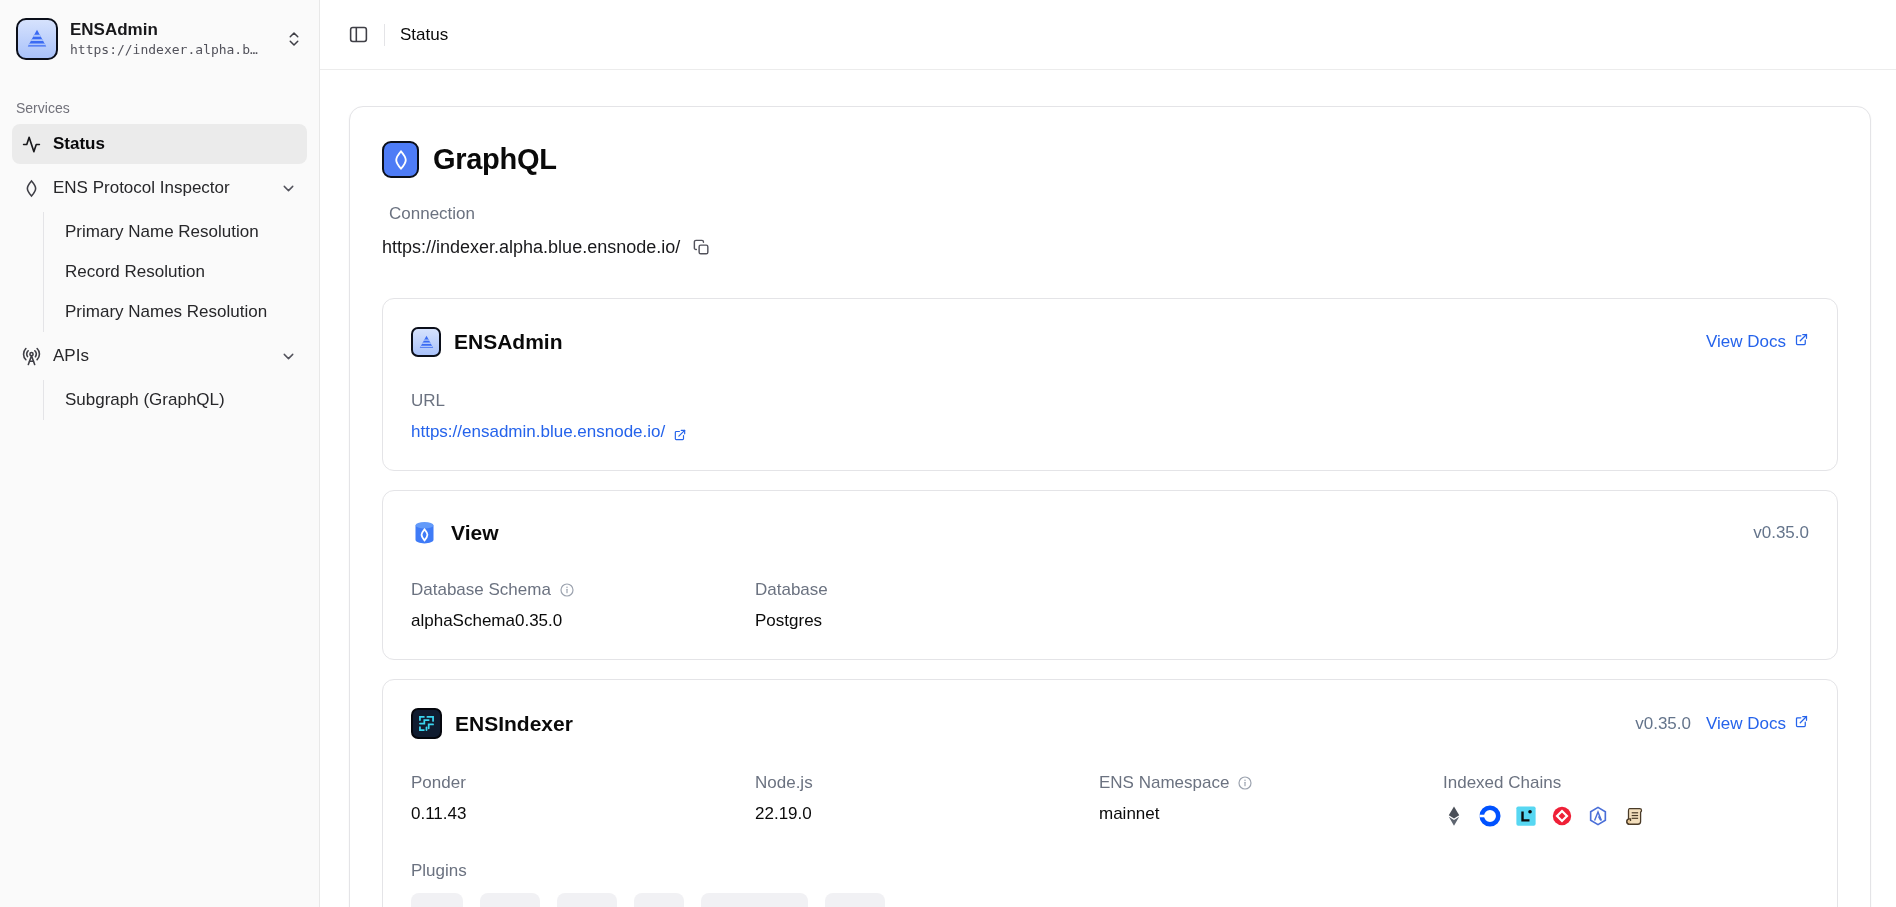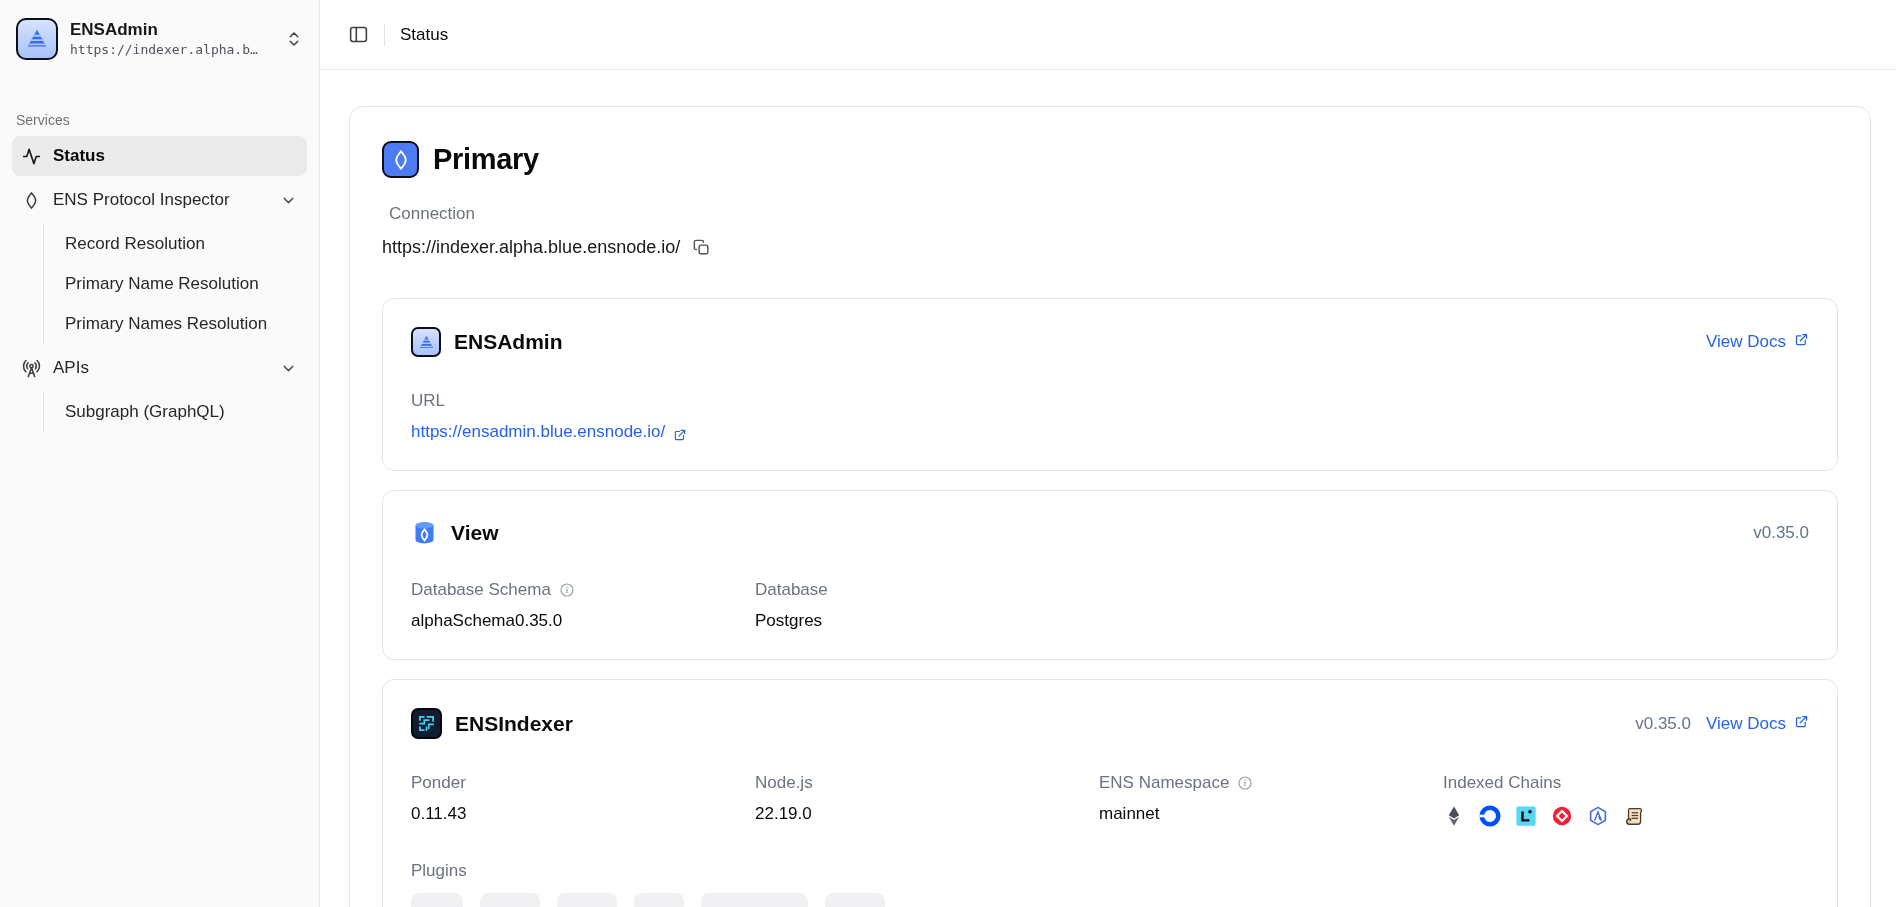--- a/index.html
+++ b/index.html
@@ -14,21 +14,21 @@
 
   
   .sidebar { width:320px; min-width:320px; height:100%; background:#fafafa; border-right:1px solid #e8e8e8; }
   .sb-header { display:flex; align-items:center; gap:12px; padding:18px 16px 16px 16px; }
   .sb-logo { width:42px; height:42px; min-width:42px; border-radius:10px; border:2.5px solid #0b0f1a;
              background:linear-gradient(180deg,#d6e2fd 0%,#a9c2fa 100%); display:flex; align-items:center; justify-content:center; }
   .sb-id { line-height:1.15; overflow:hidden; }
   .sb-title { font-size:17px; font-weight:700; color:#18181b; }
   .sb-url { font-family:"DejaVu Sans Mono", monospace; font-size:13px; color:#52525b; margin-top:3px; white-space:nowrap; }
   .sb-chevrons { margin-left:auto; color:#3f3f46; cursor:pointer; }
-  .sb-section { padding:0 16px; margin-top:36px; margin-bottom:8px; font-size:14px; color:#71717a; }
+  .sb-section { padding:0 16px; margin-top:24px; margin-bottom:8px; font-size:14px; color:#71717a; }
   .nav { padding:0 12px; }
   .nav-item { display:flex; align-items:center; gap:12px; height:40px; padding:0 10px; border-radius:8px;
               font-size:17px; color:#27272a; cursor:pointer; margin-bottom:4px; }
   .nav-item.active { background:#ebebeb; color:#09090b; font-weight:600; }
   .nav-item .nav-ico { color:#3f3f46; display:flex; }
   .nav-item.active .nav-ico { color:#18181b; }
   .nav-item .chev { margin-left:auto; color:#52525b; display:flex; }
   .sub { margin:0 0 4px 31px; border-left:1px solid #e4e4e7; }
   .sub .nav-item { height:40px; padding-left:21px; margin-bottom:0; border-radius:8px; color:#27272a; }
 
@@ -131,24 +131,24 @@
       <span>ENS Protocol Inspector</span>
       <span class="chev">
         <svg width="17" height="17" viewBox="0 0 24 24" fill="none" stroke="currentColor" stroke-width="2" stroke-linecap="round" stroke-linejoin="round">
             <path d="m6 9 6 6 6-6"></path>
           </svg>
       </span>
     </div>
 
     <div class="sub">
       <div class="nav-item">
+        <span>Primary Name Resolution</span>
+      </div>
+      <div class="nav-item">
         <span>Record Resolution</span>
-      </div>
-      <div class="nav-item">
-        <span>Primary Name Resolution</span>
       </div>
       <div class="nav-item">
         <span>Primary Names Resolution</span>
       </div>
     </div>
 
     <div class="nav-item">
       <span class="nav-ico">
         <svg width="19" height="19" viewBox="0 0 24 24" fill="none" stroke="currentColor" stroke-width="2" stroke-linecap="round" stroke-linejoin="round">
             <path d="M4.9 16.1C1 12.2 1 5.8 4.9 1.9"></path>
@@ -190,21 +190,21 @@
 
   <div class="content">
     <section class="outer-card">
 
       <div class="node-header">
         <span class="node-icon">
           <svg width="22" height="22" viewBox="0 0 24 24" fill="none" stroke="#ffffff" stroke-width="2">
               <path d="M12 2.5C8.2 6.8 6.8 9.2 6.8 12c0 2.8 1.4 5.2 5.2 9.5 3.8-4.3 5.2-6.7 5.2-9.5 0-2.8-1.4-5.2-5.2-9.5Z"></path>
             </svg>
         </span>
-        <h1 class="node-title">Primary</h1>
+        <h1 class="node-title">GraphQL</h1>
       </div>
 
       <div class="conn-label">Connection</div>
       <div class="conn-row">
         <span>https://indexer.alpha.blue.ensnode.io/</span>
         <button class="copy-btn">
           <svg width="19" height="19" viewBox="0 0 24 24" fill="none" stroke="currentColor" stroke-width="1.8" stroke-linecap="round" stroke-linejoin="round">
               <rect x="9" y="9" width="11" height="11" rx="2"></rect>
               <path d="M5.5 14.5H5a2 2 0 0 1-2-2V5a2 2 0 0 1 2-2h7.5a2 2 0 0 1 2 2v.5"></path>
             </svg>

